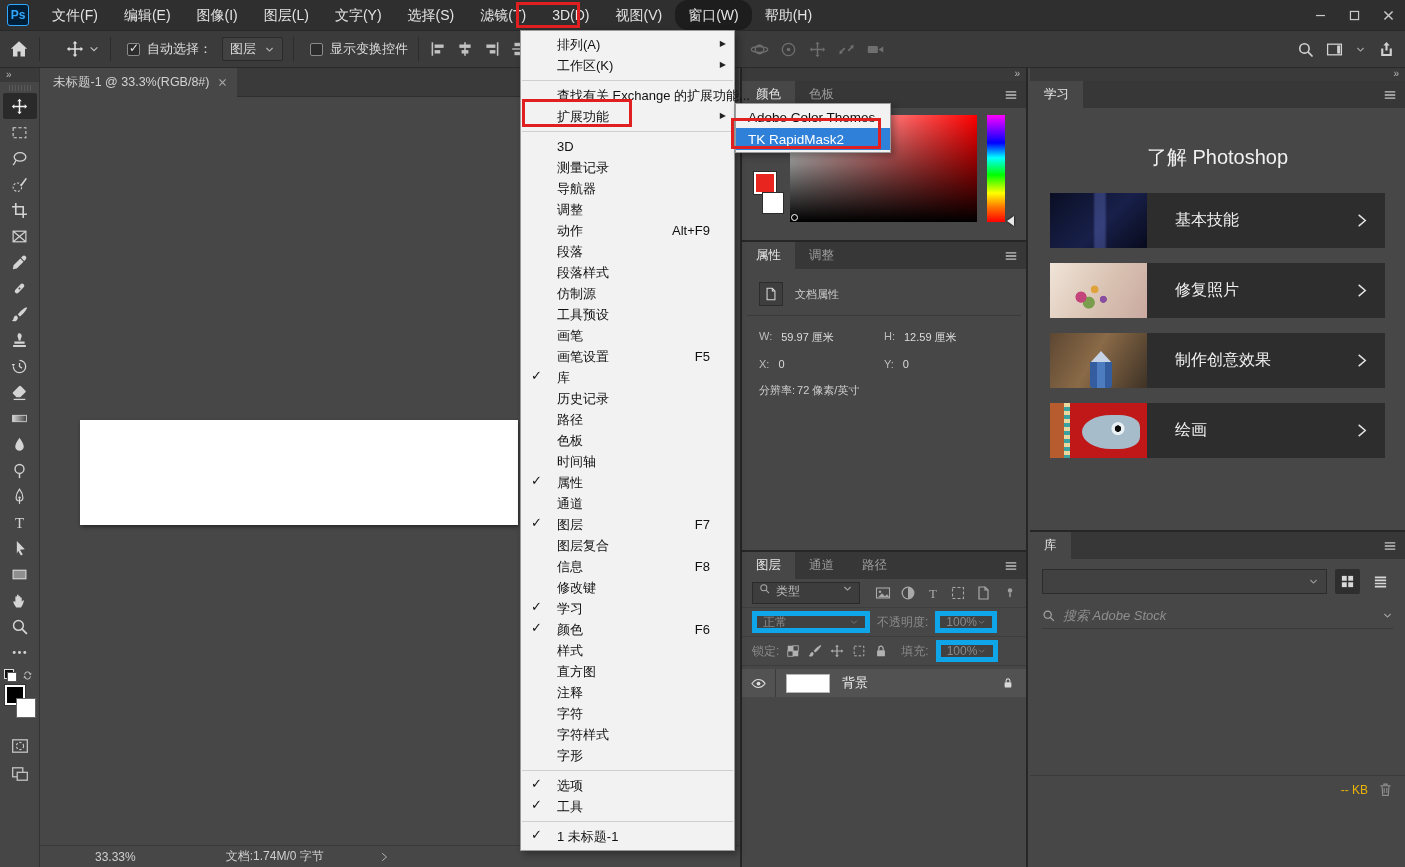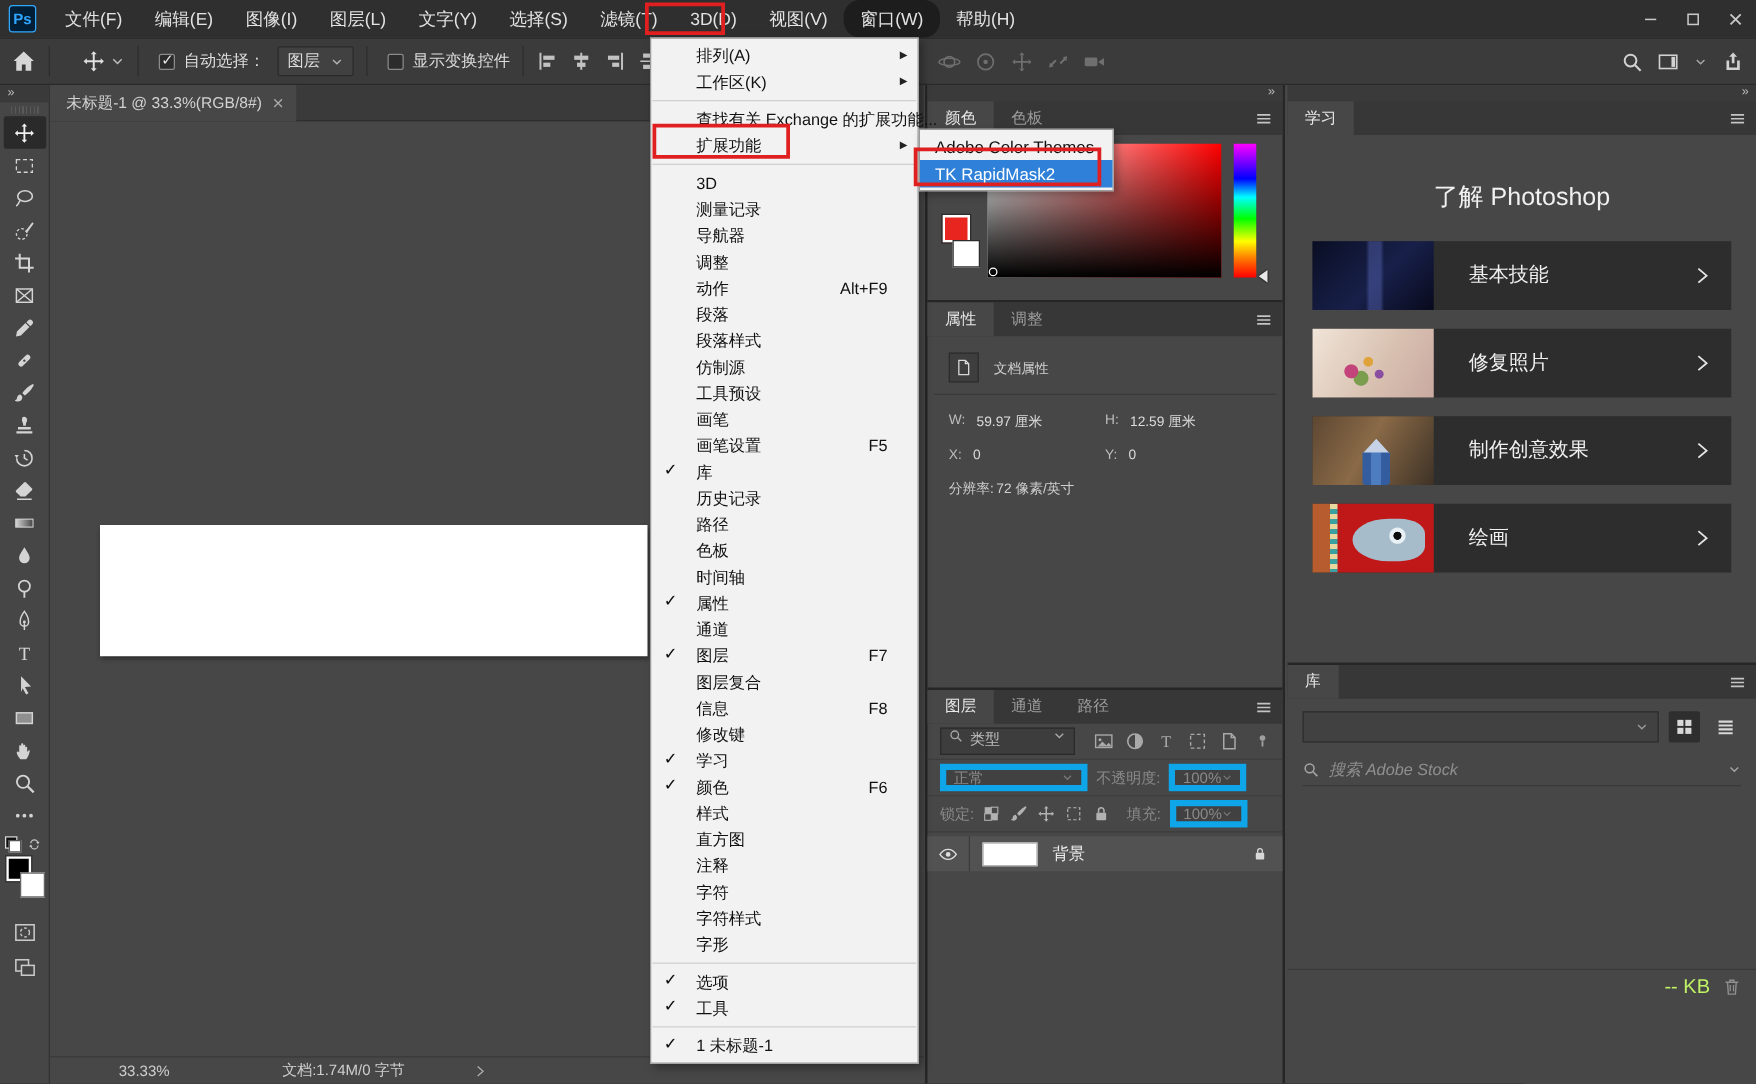--- a/index.html
+++ b/index.html
@@ -144,21 +144,21 @@
   .lib-row1 { display:flex; align-items:center; gap:8px; }
   .lib-select { flex:1; height:25px; border:1px solid #2c2c2c; background:#414141; display:flex; align-items:center; justify-content:flex-end; padding:0 7px; }
   .lib-select .i { width:11px; height:11px; color:#9a9a9a; }
   .view-btn { width:25px; height:25px; display:flex; align-items:center; justify-content:center; border-radius:2px; }
   .view-btn.active { background:#2e2e2e; }
   .view-btn .i { width:15px; height:15px; color:#d8d8d8; }
   .lib-search { margin-top:9px; height:26px; border-bottom:1px solid #3a3a3a; display:flex; align-items:center; gap:8px; color:#8f8f8f; }
   .lib-search .i { width:13px; height:13px; color:#a5a5a5; }
   .lib-search .ph { font-style:italic; font-size:13px; }
   .lib-search .chev { margin-left:auto; width:11px; height:11px; }
-  .lib-footer { position:absolute; right:0; bottom:0; left:0; height:28px; border-top:1px solid #3a3a3a; display:flex; align-items:center; justify-content:flex-end; gap:10px; padding-right:12px; font-size:16px; color:#bef264;margin-top:48px; }
+  .lib-footer { position:absolute; right:0; bottom:0; left:0; height:28px; border-top:1px solid #3a3a3a; display:flex; align-items:center; justify-content:flex-end; gap:10px; padding-right:12px; font-size:12px; color:#eab308;margin-top:48px; }
   .lib-footer .i { width:15px; height:15px; color:#8f8f8f; }
 
   
   .window-menu { position:absolute; left:520px; top:30px; width:215px; height:821px; background:#f2f2f2; border:1px solid #9a9a9a; box-shadow:3px 3px 7px rgba(0,0,0,.35); z-index:50; padding:3px 0; font-size:13px; color:#111; }
   .wm-item { position:relative; height:21px; display:flex; align-items:center; padding-left:36px; padding-right:24px; }
   .wm-check { position:absolute; left:10px; top:1px; font-size:13px; color:#111; }
   .wm-check::before { content:"✓"; }
   .wm-label { flex:1; white-space:nowrap; }
   .wm-shortcut { margin-left:12px; }
   .wm-arrow { position:absolute; right:8px; top:5px; font-size:8px; color:#222; }

